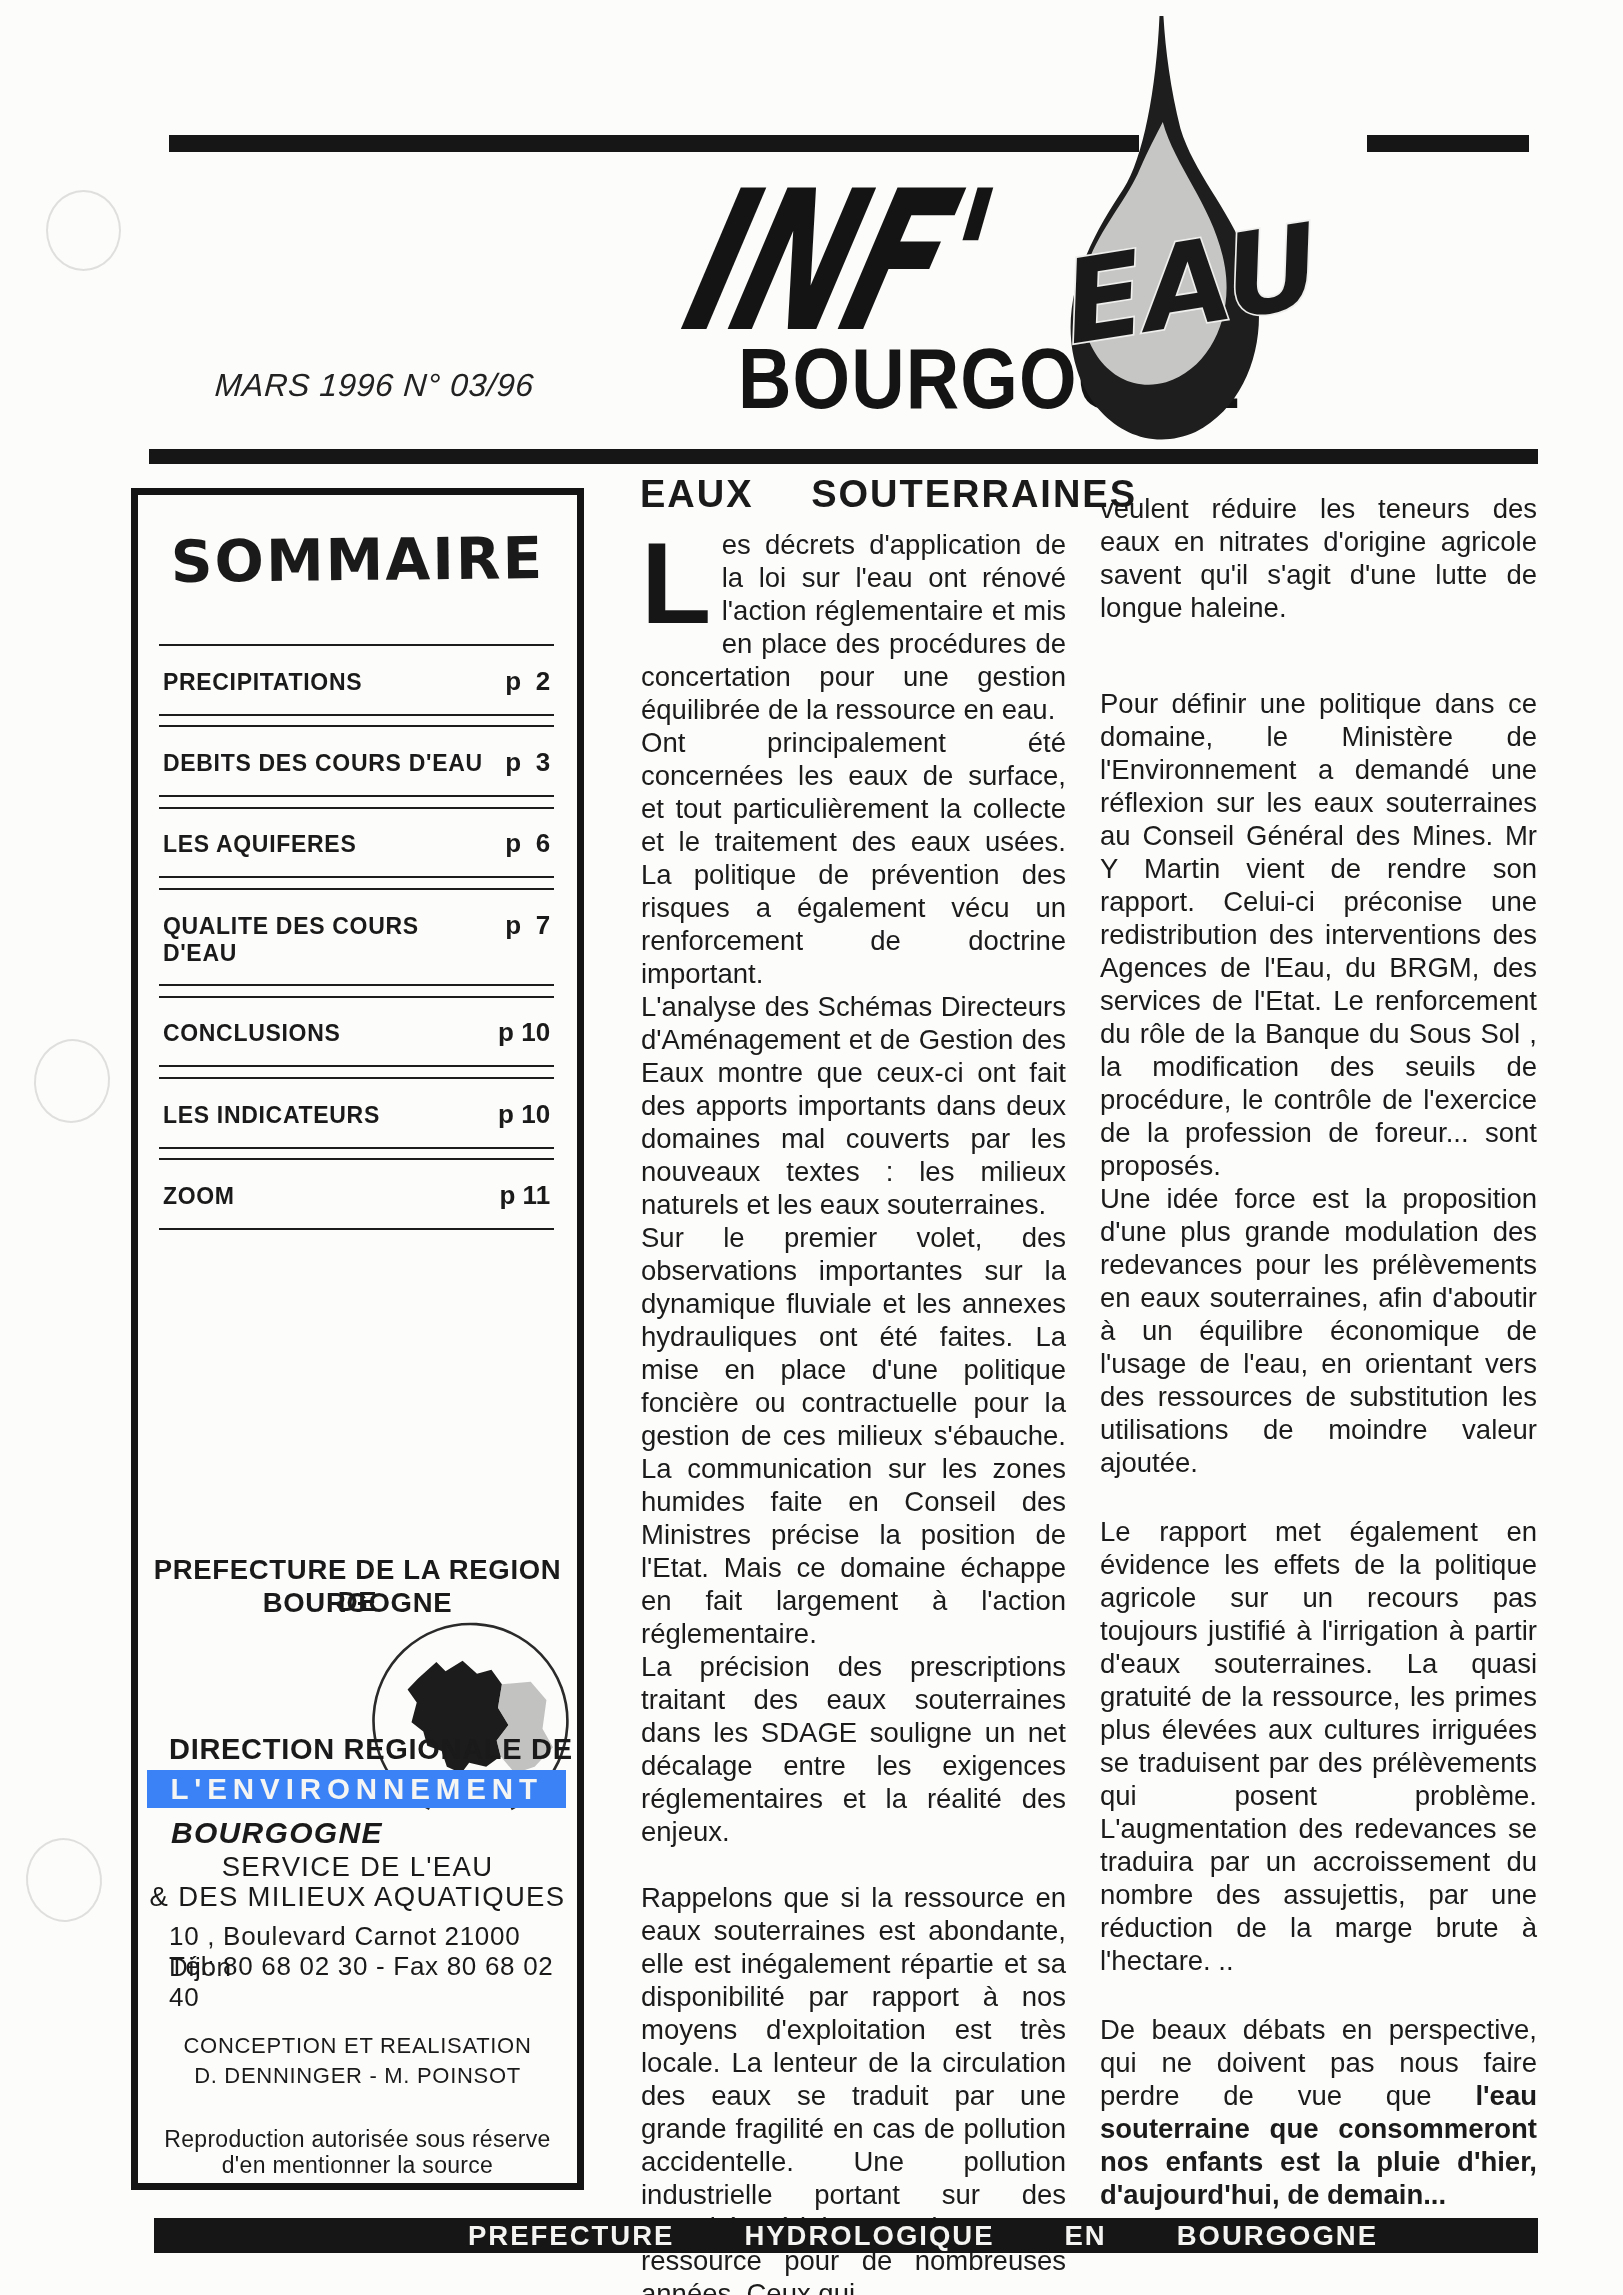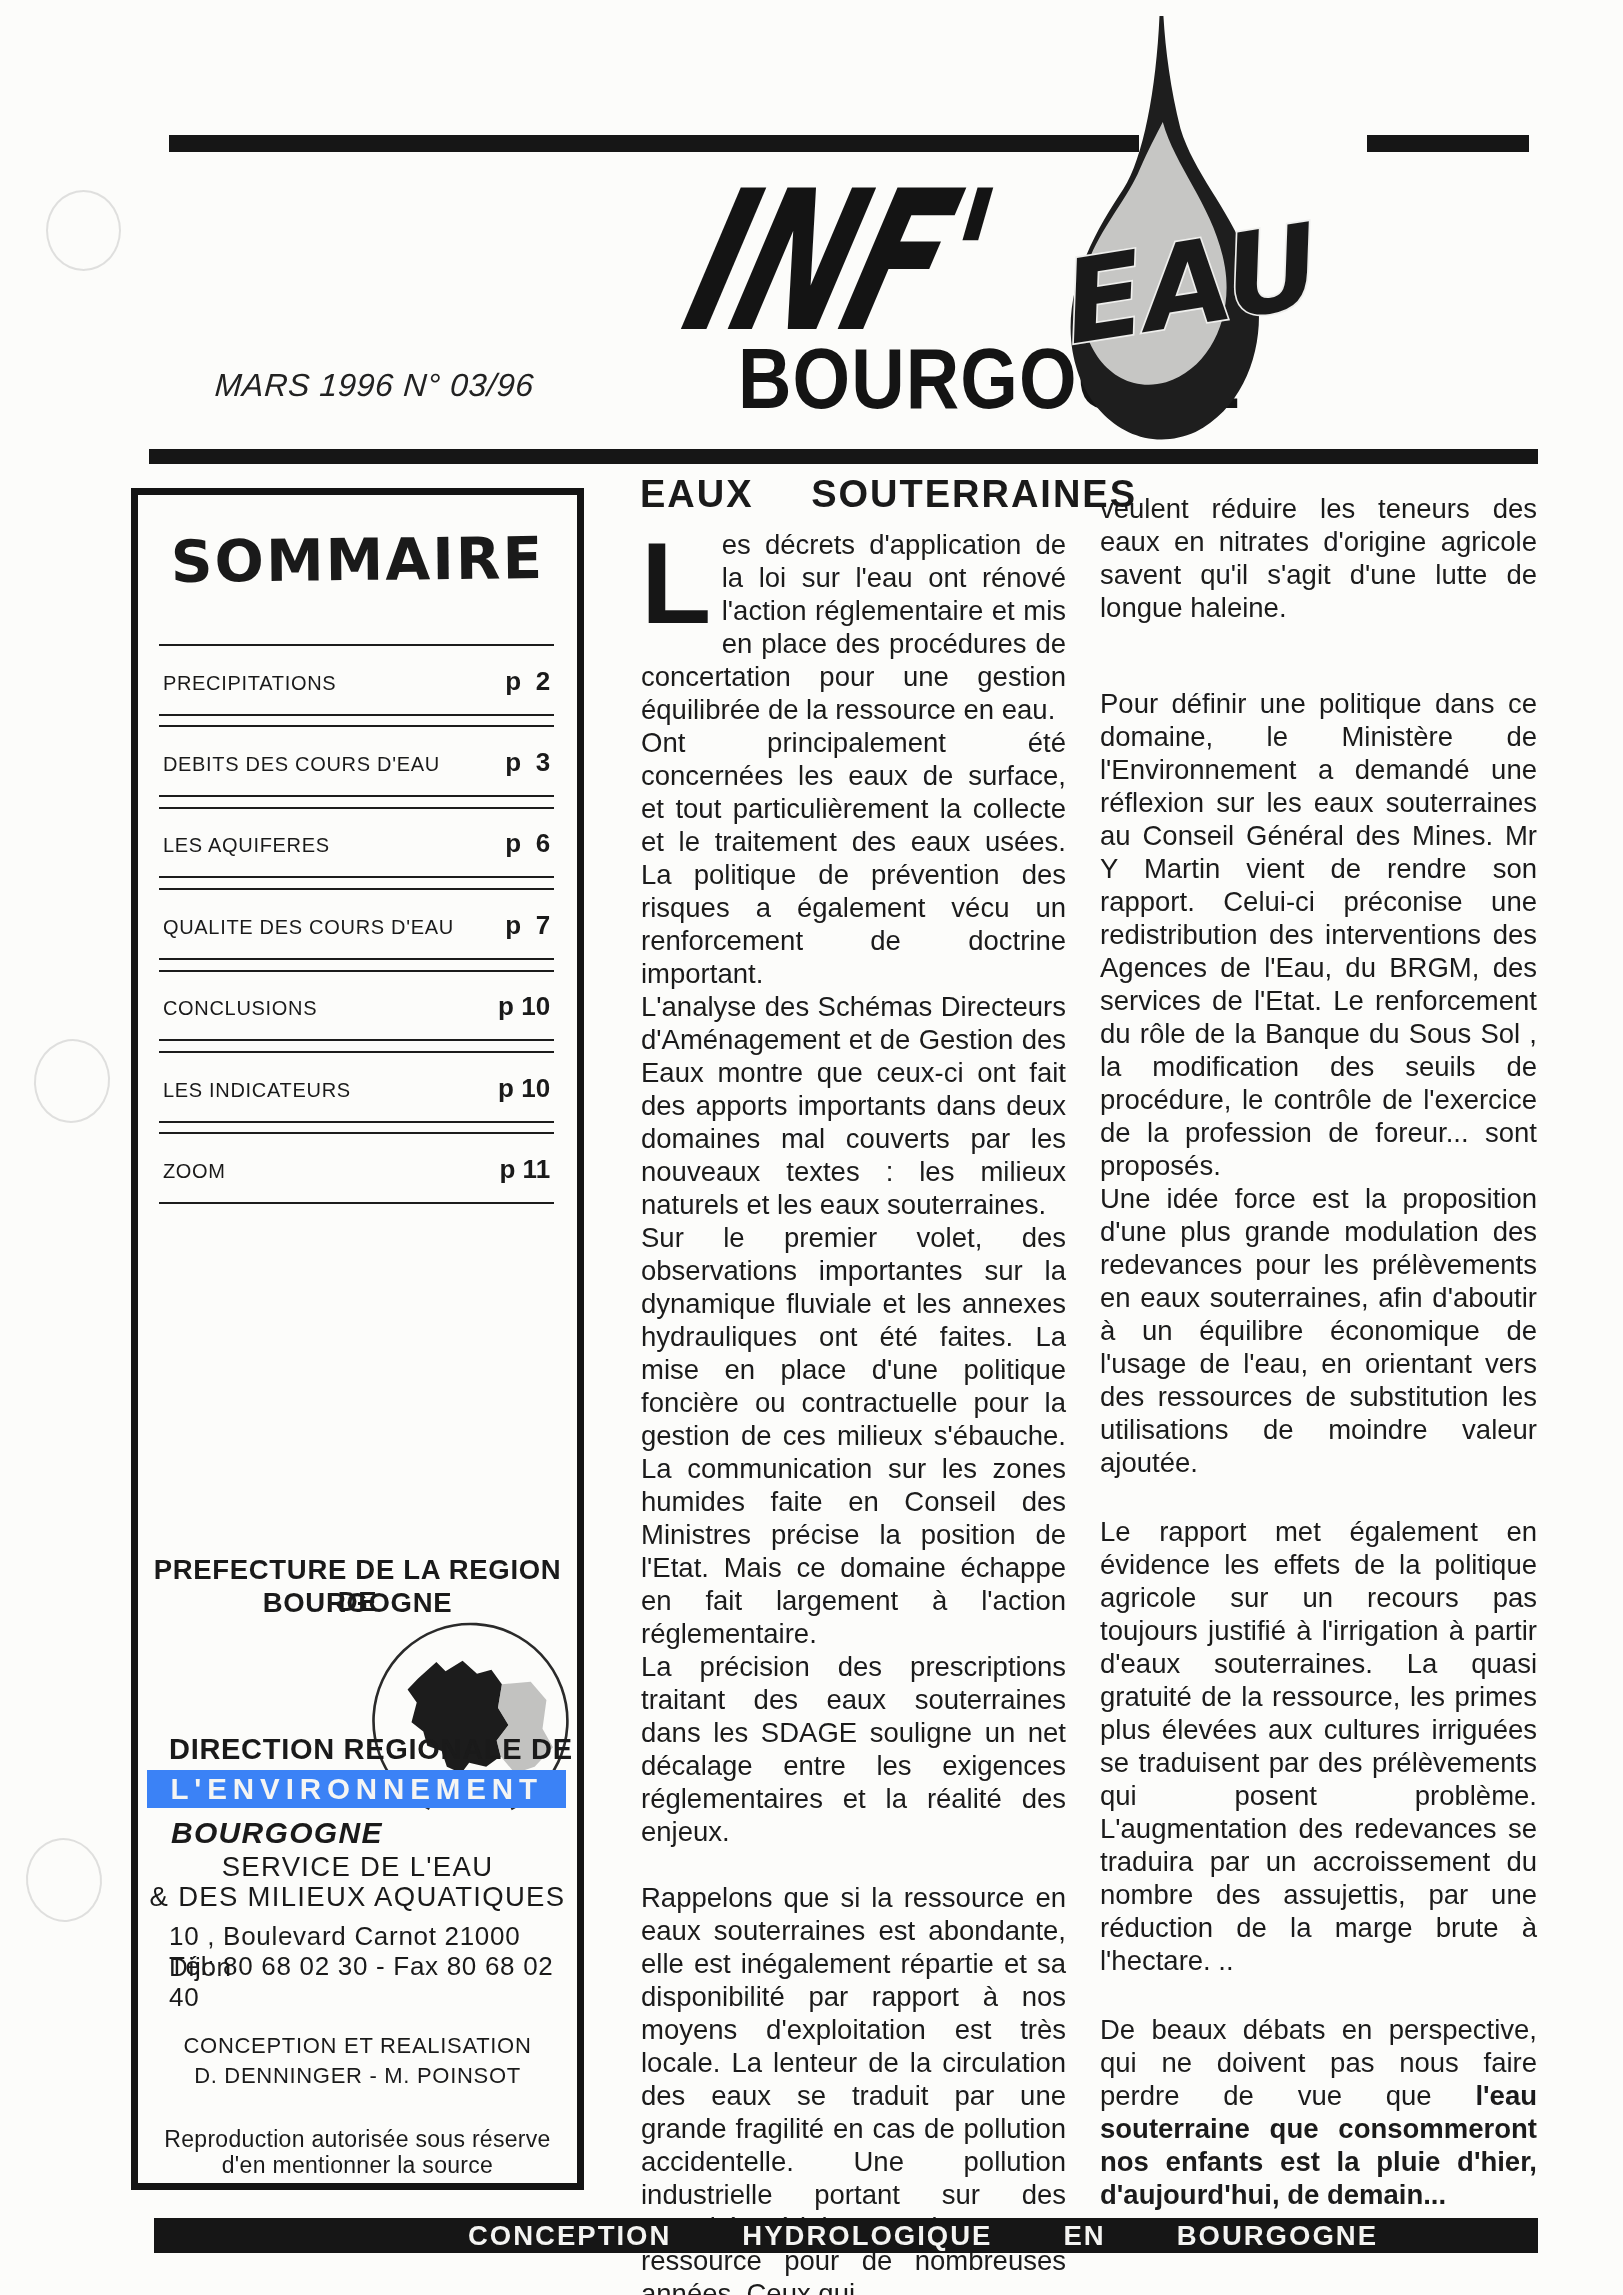--- a/index.html
+++ b/index.html
@@ -19,21 +19,21 @@
   .drop-svg{position:absolute;left:1024px;top:11.8px;z-index:3;}
   .hdr-rule{position:absolute;left:149px;top:449px;width:1389px;height:15px;background:#161616;}
   
   .sombox{position:absolute;left:131px;top:488px;width:453px;height:1702px;border:7.9px solid #141414;
           box-sizing:border-box;background:#fcfcfa;}
   .som-title{position:absolute;left:0;top:31px;width:100%;text-align:center;font-size:58px;font-weight:900;
           font-family:"DejaVu Sans",sans-serif;letter-spacing:2px;transform:rotate(-.6deg);}
   .toc{position:absolute;left:21px;top:149px;width:395px;}
   .toc-row{border-top:2.6px solid #1c1c1c;border-bottom:2.6px solid #1c1c1c;margin-bottom:9.8px;
           padding:19.6px 3.9px 17px 3.9px;display:flex;justify-content:space-between;align-items:baseline;}
-  .toc-label{font-size:20px;font-weight:400;letter-spacing:0.7px;}
+  .toc-label{font-size:23px;font-weight:700;letter-spacing:0.7px;}
   .toc-page{font-size:26px;font-weight:700;white-space:pre;margin-left:12px;}
   .pref{position:absolute;left:0;width:100%;text-align:center;font-size:27.5px;font-weight:700;letter-spacing:0.7px;}
   .region-svg{position:absolute;left:208px;top:1121px;z-index:1;}
   .direction{position:absolute;left:31px;top:1238px;font-size:29px;font-weight:700;z-index:2;letter-spacing:0.7px;}
   .envbar{position:absolute;left:9.2px;top:1275px;width:419px;height:38px;background:#3b82f6;z-index:2;
           display:flex;align-items:center;justify-content:center;}
   .envbar span{color:#f5f5f3;font-size:29.5px;font-weight:700;letter-spacing:5.9px;}
   .region-it{position:absolute;left:33px;top:1321px;font-size:30px;font-weight:700;font-style:italic;letter-spacing:1.3px;z-index:2;}
   .svc{position:absolute;left:0;width:100%;text-align:center;font-size:27.5px;letter-spacing:1.3px;}
   .addr{position:absolute;left:31px;font-size:26px;letter-spacing:0.7px;}
@@ -164,20 +164,20 @@
     <p class="sp-before-lg">Pour définir une politique dans ce domaine, le Ministère de l'Environnement a demandé une réflexion sur les eaux souterraines au Conseil Général des Mines. Mr Y Martin vient de rendre son rapport. Celui-ci préconise une redistribution des interventions des Agences de l'Eau, du BRGM, des services de l'Etat. Le renforcement du rôle de la Banque du Sous Sol , la modification des seuils de procédure, le contrôle de l'exercice de la profession de foreur... sont proposés.</p>
     <p>Une idée force est la proposition d'une plus grande modulation des redevances pour les prélèvements en eaux souterraines, afin d'aboutir à un équilibre économique de l'usage de l'eau, en orientant vers des ressources de substitution les utilisations de moindre valeur ajoutée.</p>
     <p class="sp-before-md">Le rapport met également en évidence les effets de la politique agricole sur un recours pas toujours justifié à l'irrigation à partir d'eaux souterraines. La quasi gratuité de la ressource, les primes plus élevées aux cultures irriguées se traduisent par des prélèvements qui posent problème. L'augmentation des redevances se traduira par un accroissement du nombre des assujettis, par une réduction de la marge brute à l'hectare. ..</p>
     <p class="sp-before-md">
       <span>De beaux débats en perspective, qui ne doivent pas nous faire perdre de vue que </span><span class="bold-tail">l'eau souterraine que consommeront nos enfants est la pluie d'hier, d'aujourd'hui, de demain...</span>
     </p>
   </div>
 
   <div class="footbar"></div>
   <div class="footwords">
-    <span>CONCEPTION</span>
+    <span>PREFECTURE</span>
     <span>HYDROLOGIQUE</span>
     <span>EN</span>
     <span>BOURGOGNE</span>
   </div>
 
 </div>
 
 
 </body></html>

